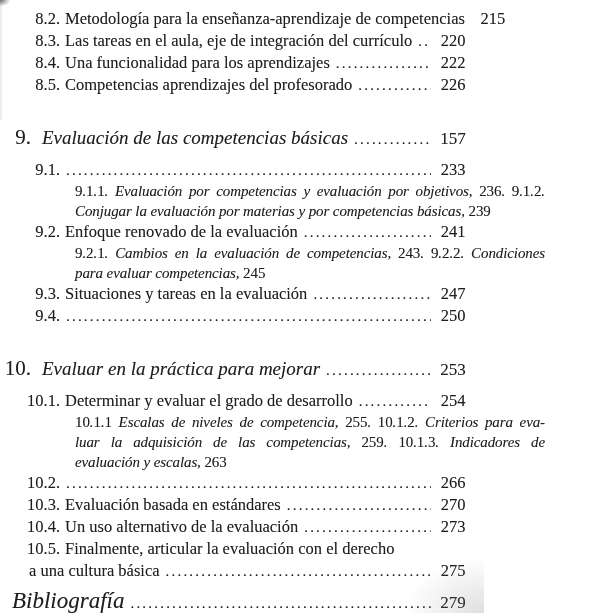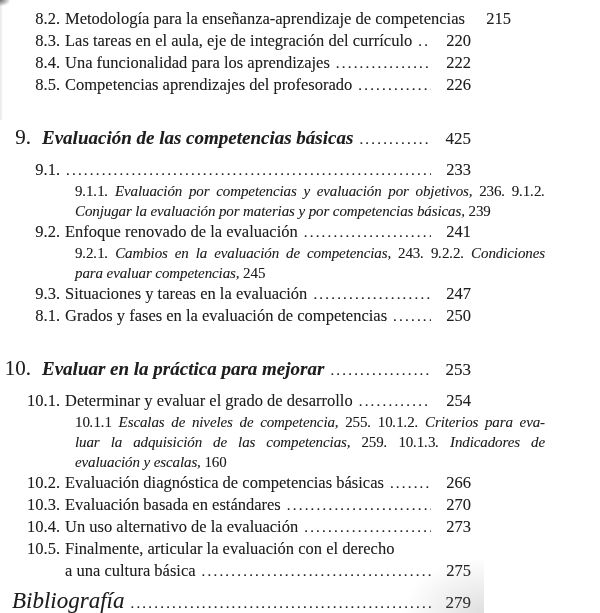--- a/index.html
+++ b/index.html
@@ -26,45 +26,45 @@
   }
   .num {
     flex: none; width: 60px; text-align: right;
     white-space: nowrap;
   }
   .title { margin-left: 5px; white-space: nowrap; }
   .row-ch { line-height: 27px; margin: 28px 0 6px 0; }
   .row-ch .num { width: 31px; font-size: 21px; }
   .row-ch .title {
     margin-left: 11px;
-    font-weight: bold; font-style: italic;
+    font-weight: normal; font-style: italic;
     font-size: 19px;
   }
   .row-ch .pg, .row-bib .pg { font-size: 17px; }
   .dots {
     flex: 1 1 auto;
     overflow: hidden;
     white-space: nowrap;
     letter-spacing: 2.2px;
     margin: 0 4px 0 6px;
     font-size: 15px;
     color: #242424;
   }
-  .pg { flex: none; width: 36px; text-align: right; }
+  .pg { flex: none; width: 36px; text-align: center; }
   .ss {
     margin-left: 75px;
     width: 470px;
     font-style: italic;
     font-size: 15px;
     line-height: 20px;
     letter-spacing: -0.1px;
   }
   .ss .jl { text-align: justify; text-align-last: justify; }
   .ss .rn { font-style: normal; }
-  .row-cont { padding-left: 65px; }
+  .row-cont { padding-left: 29px; }
   .row-cont .title { margin-left: 0; }
   .row-bib {
     margin-top: 6px;
     padding-left: 12px;
     line-height: 26px;
   }
   .row-bib .title {
     margin-left: 0;
     font-weight: normal; font-style: italic;
     font-size: 23px;
@@ -113,21 +113,21 @@
       <div class="row">
         <span class="num">8.5.</span>
         <span class="title">Competencias aprendizajes del profesorado</span>
         <span class="dots">................................................................................................................................................................</span>
         <span class="pg">226</span>
       </div>
       <div class="row row-ch">
         <span class="num">9.</span>
         <span class="title">Evaluación de las competencias básicas</span>
         <span class="dots">................................................................................................................................................................</span>
-        <span class="pg">425</span>
+        <span class="pg">157</span>
       </div>
       <div class="row">
         <span class="num">9.1.</span>
         <span class="dots">................................................................................................................................................................</span>
         <span class="pg">233</span>
       </div>
       <div class="ss">
         <div class="jl"><span class="rn">9</span><span>.</span><span class="rn">1</span><span>.</span><span class="rn">1</span><span>. Evaluación por competencias y evaluación por objetivos, </span><span class="rn">236</span><span>.  </span><span class="rn">9</span><span>.</span><span class="rn">1</span><span>.</span><span class="rn">2</span><span>.</span></div>
         <div><span>Conjugar la evaluación por materias y por competencias básicas, </span><span class="rn">239</span></div>
       </div>
@@ -141,45 +141,43 @@
         <div class="jl"><span class="rn">9</span><span>.</span><span class="rn">2</span><span>.</span><span class="rn">1</span><span>. Cambios en la evaluación de competencias, </span><span class="rn">243</span><span>.  </span><span class="rn">9</span><span>.</span><span class="rn">2</span><span>.</span><span class="rn">2</span><span>. Condiciones</span></div>
         <div><span>para evaluar competencias, </span><span class="rn">245</span></div>
       </div>
       <div class="row">
         <span class="num">9.3.</span>
         <span class="title">Situaciones y tareas en la evaluación</span>
         <span class="dots">................................................................................................................................................................</span>
         <span class="pg">247</span>
       </div>
       <div class="row">
-        <span class="num">8.1.</span>
-        <span class="title">Grados y fases en la evaluación de competencias</span>
+        <span class="num">9.4.</span>
         <span class="dots">................................................................................................................................................................</span>
         <span class="pg">250</span>
       </div>
       <div class="row row-ch">
         <span class="num">10.</span>
         <span class="title">Evaluar en la práctica para mejorar</span>
         <span class="dots">................................................................................................................................................................</span>
         <span class="pg">253</span>
       </div>
       <div class="row">
         <span class="num">10.1.</span>
         <span class="title">Determinar y evaluar el grado de desarrollo</span>
         <span class="dots">................................................................................................................................................................</span>
         <span class="pg">254</span>
       </div>
       <div class="ss">
         <div class="jl"><span class="rn">10</span><span>.</span><span class="rn">1</span><span>.</span><span class="rn">1</span><span> Escalas de niveles de competencia, </span><span class="rn">255</span><span>.  </span><span class="rn">10</span><span>.</span><span class="rn">1</span><span>.</span><span class="rn">2</span><span>. Criterios para eva-</span></div>
         <div class="jl"><span>luar la adquisición de las competencias, </span><span class="rn">259</span><span>.  </span><span class="rn">10</span><span>.</span><span class="rn">1</span><span>.</span><span class="rn">3</span><span>. Indicadores de</span></div>
-        <div><span>evaluación y escalas, </span><span class="rn">160</span></div>
+        <div><span>evaluación y escalas, </span><span class="rn">263</span></div>
       </div>
       <div class="row">
         <span class="num">10.2.</span>
-        <span class="title">Evaluación diagnóstica de competencias básicas</span>
         <span class="dots">................................................................................................................................................................</span>
         <span class="pg">266</span>
       </div>
       <div class="row">
         <span class="num">10.3.</span>
         <span class="title">Evaluación basada en estándares</span>
         <span class="dots">................................................................................................................................................................</span>
         <span class="pg">270</span>
       </div>
       <div class="row">

